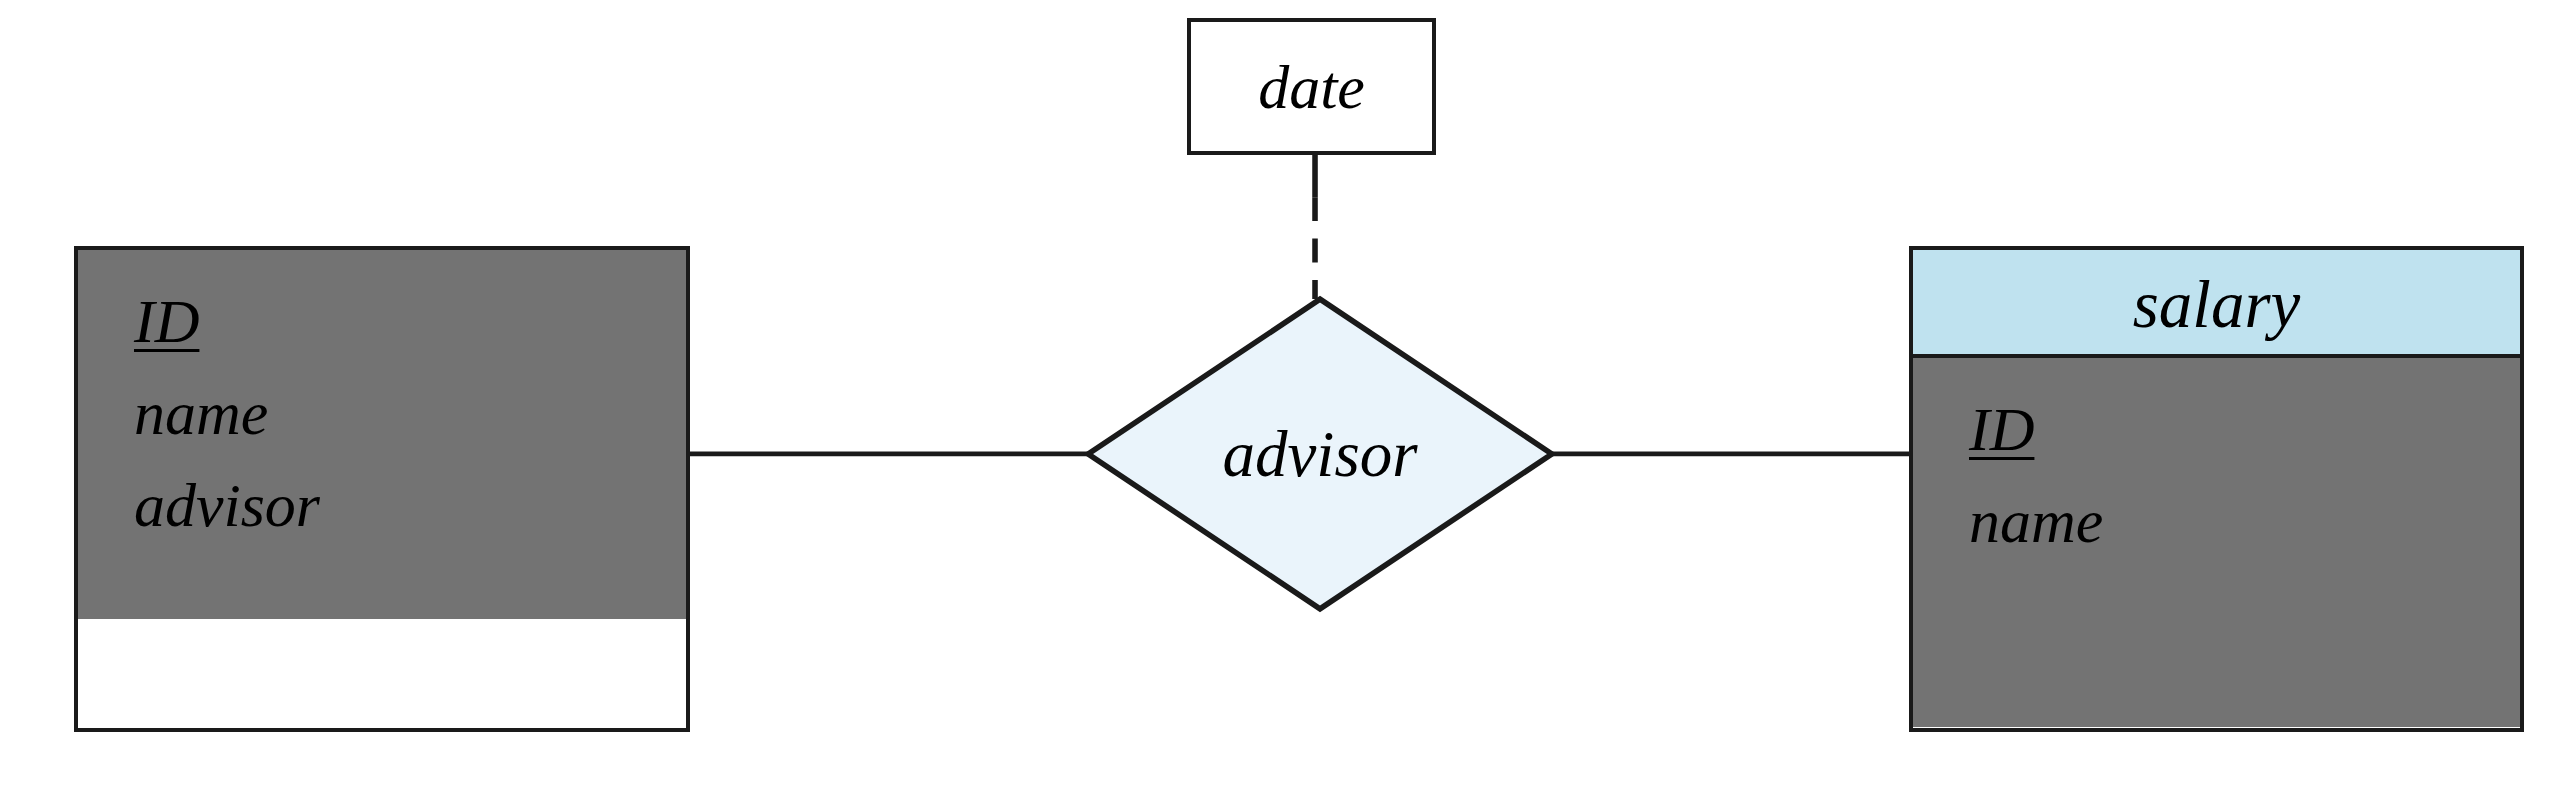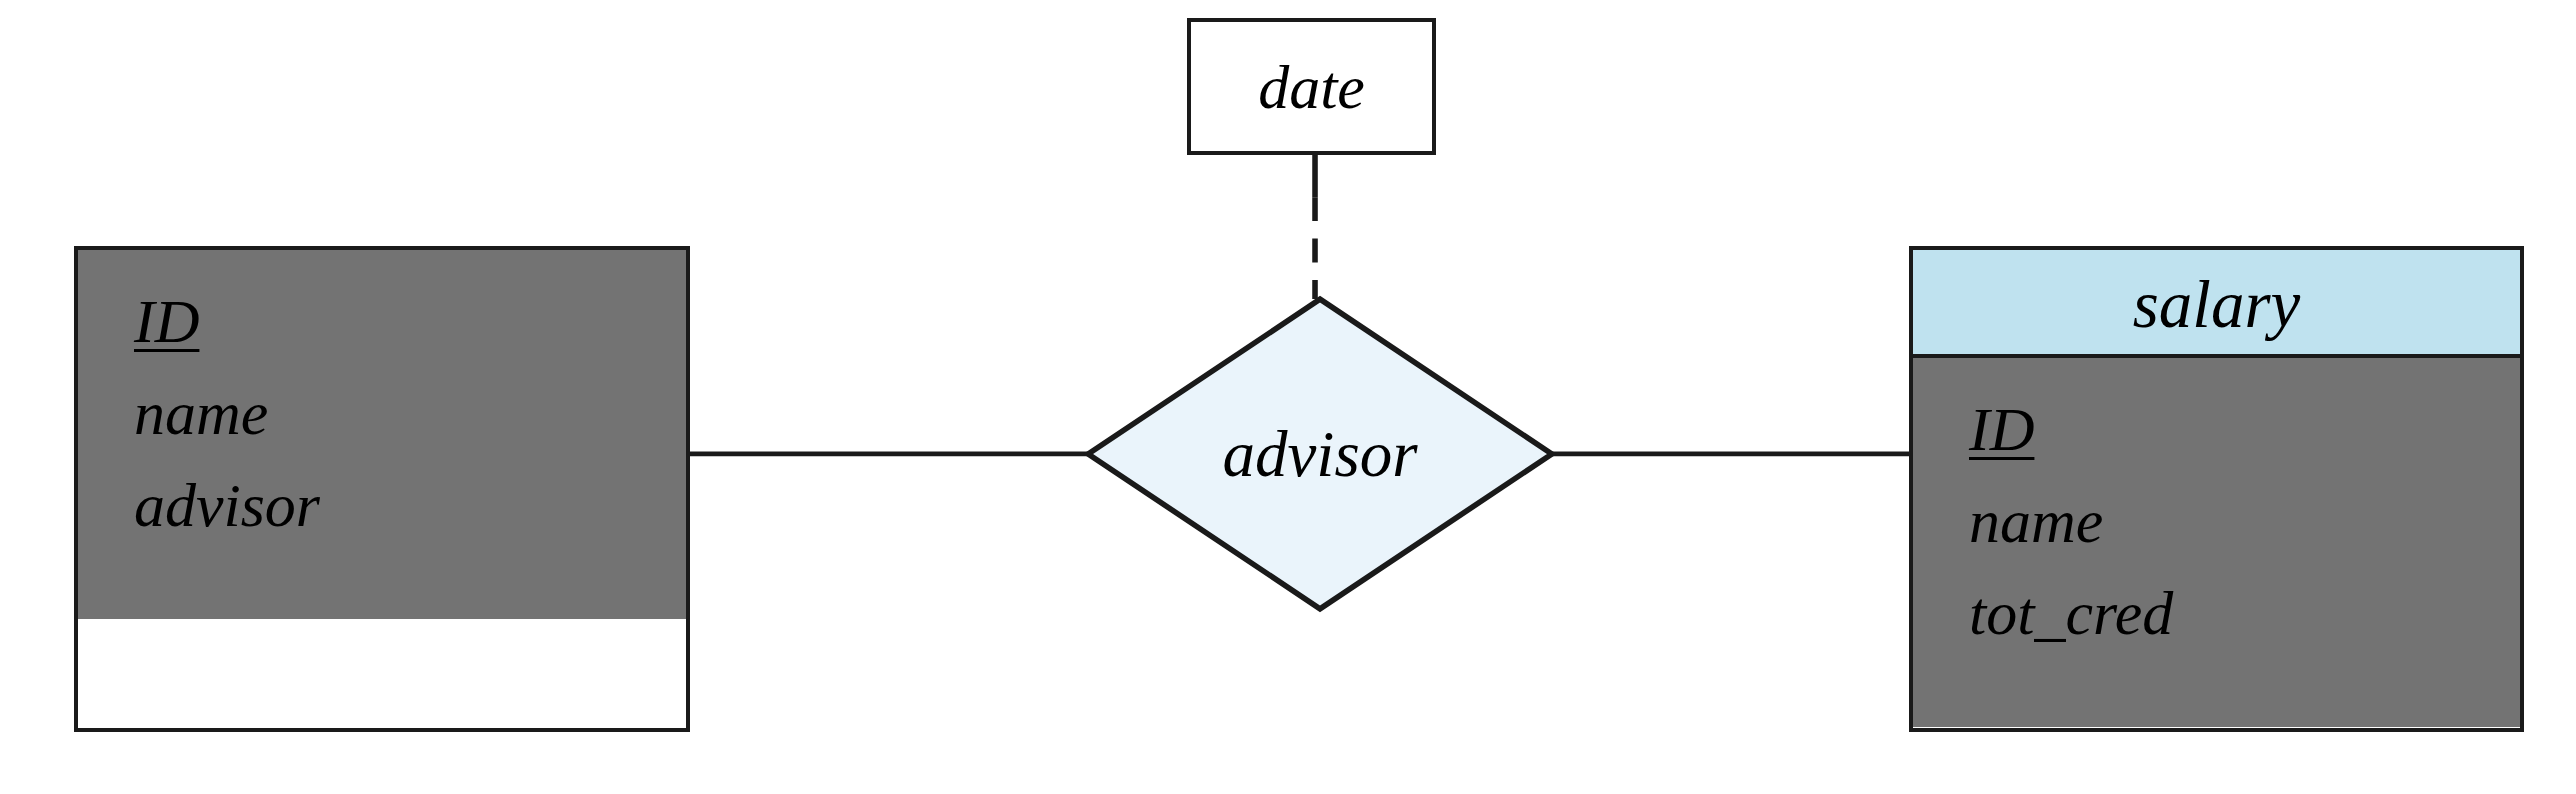--- a/index.html
+++ b/index.html
@@ -202,18 +202,17 @@
       <div class="attr">name</div>
       <div class="attr">advisor</div>
     </div>
   </div>
 
   <div id="student-entity" class="entity">
     <div class="entity-header">salary</div>
     <div class="entity-attrs">
       <div class="attr attr-key">ID</div>
       <div class="attr">name</div>
-      <div class="attr">tot_cred</div>
     </div>
   </div>
 
 </div>
 
 
 </body></html>

